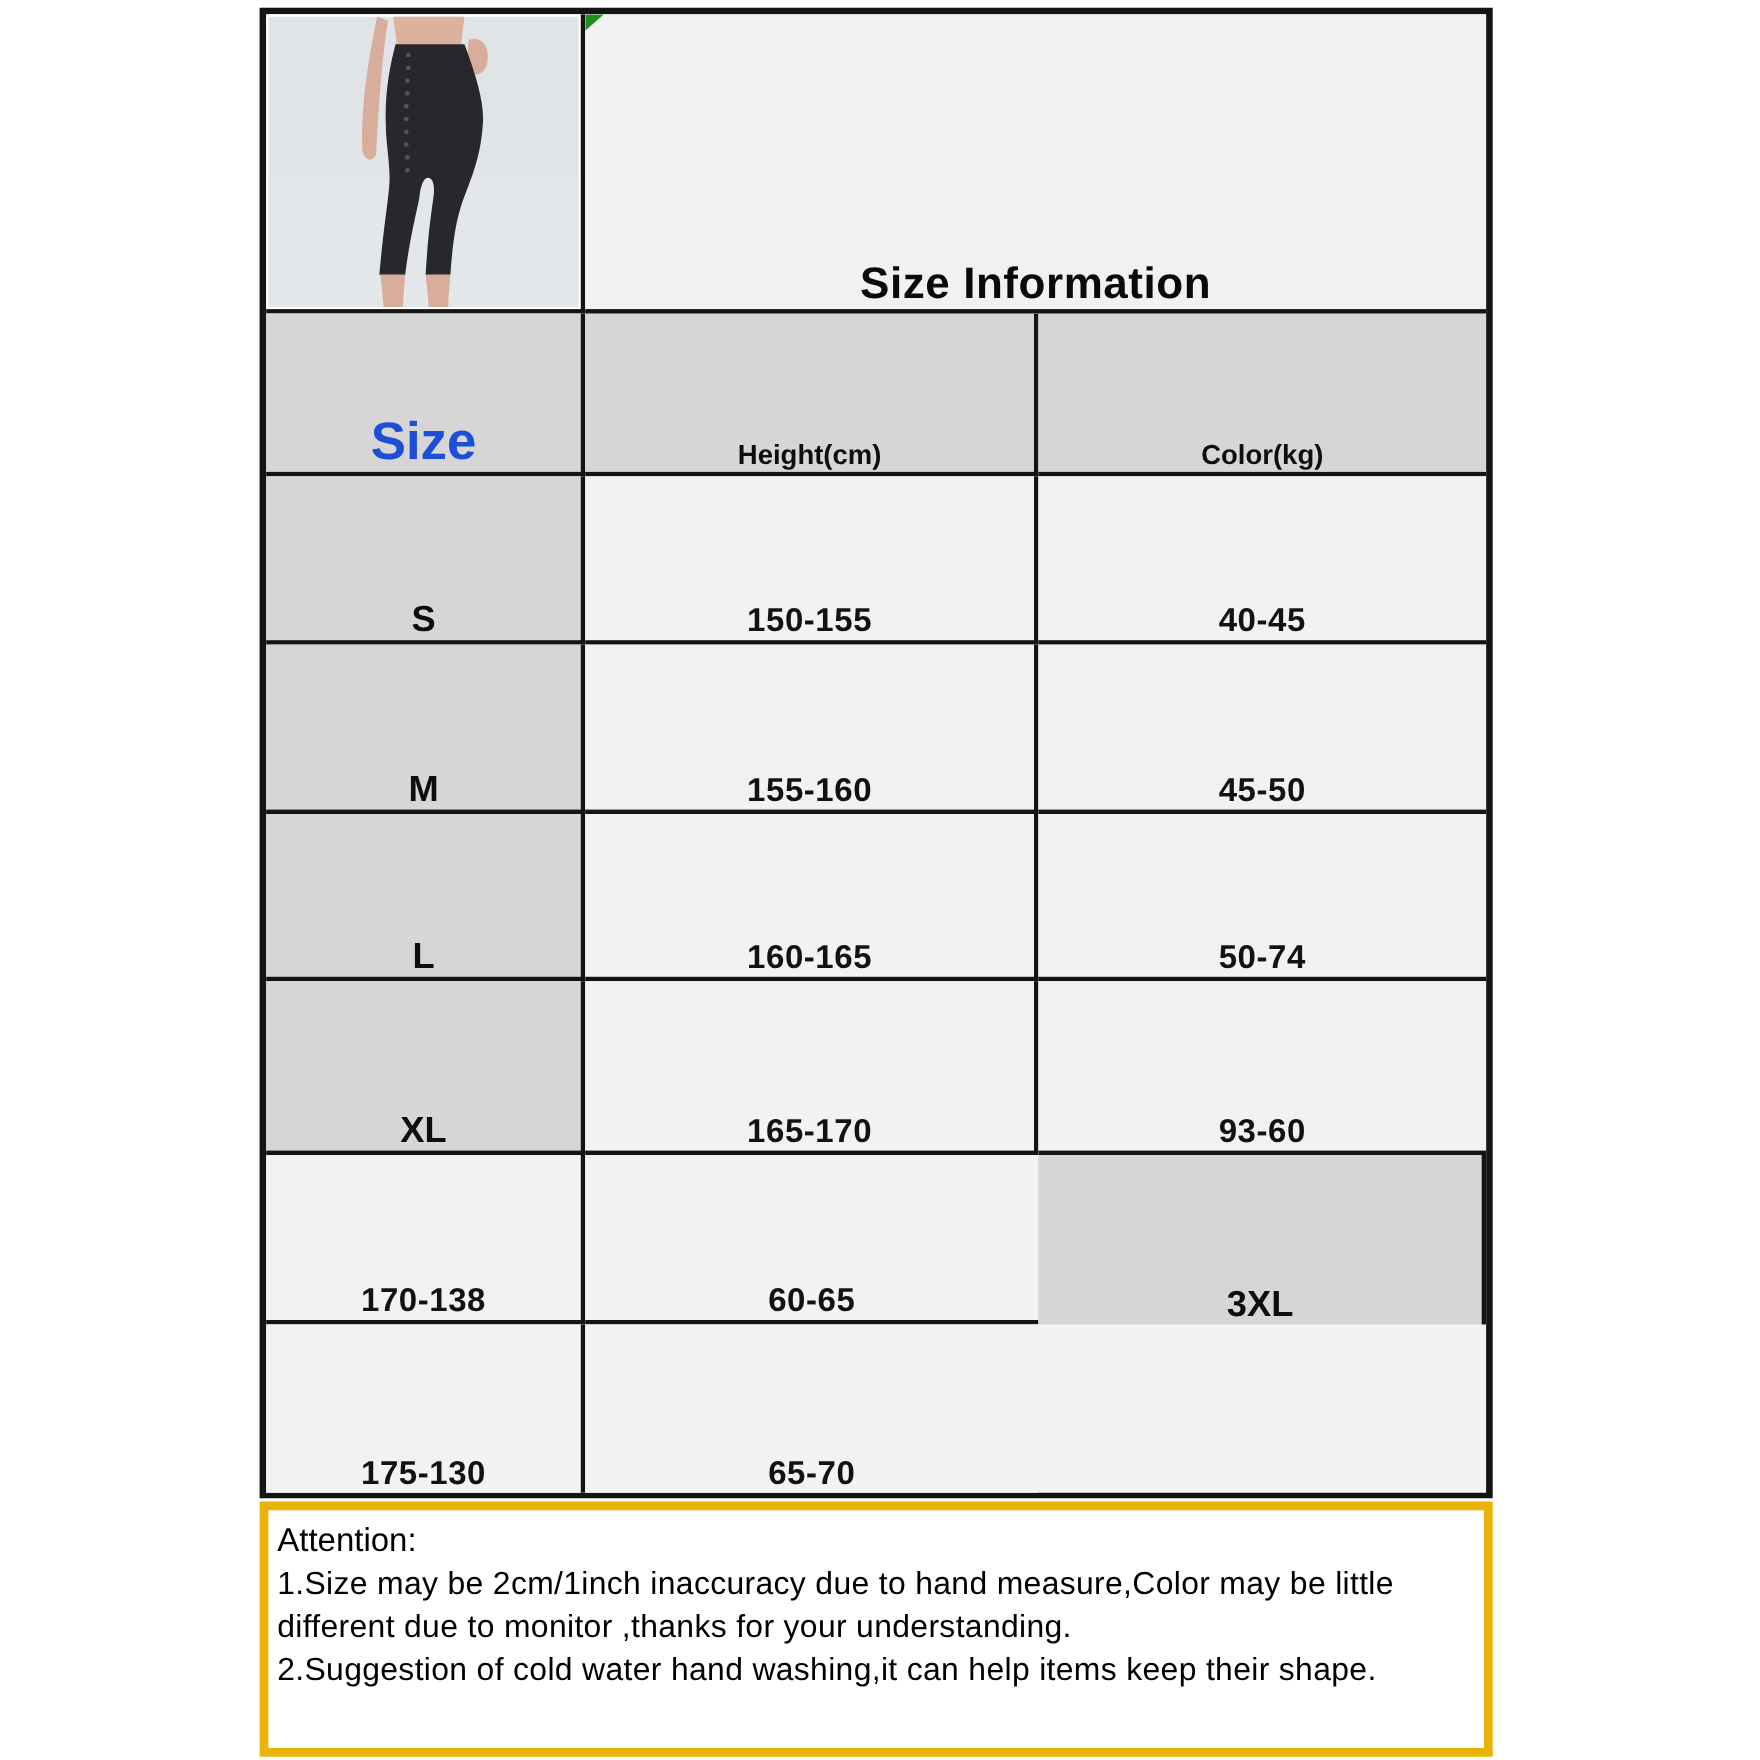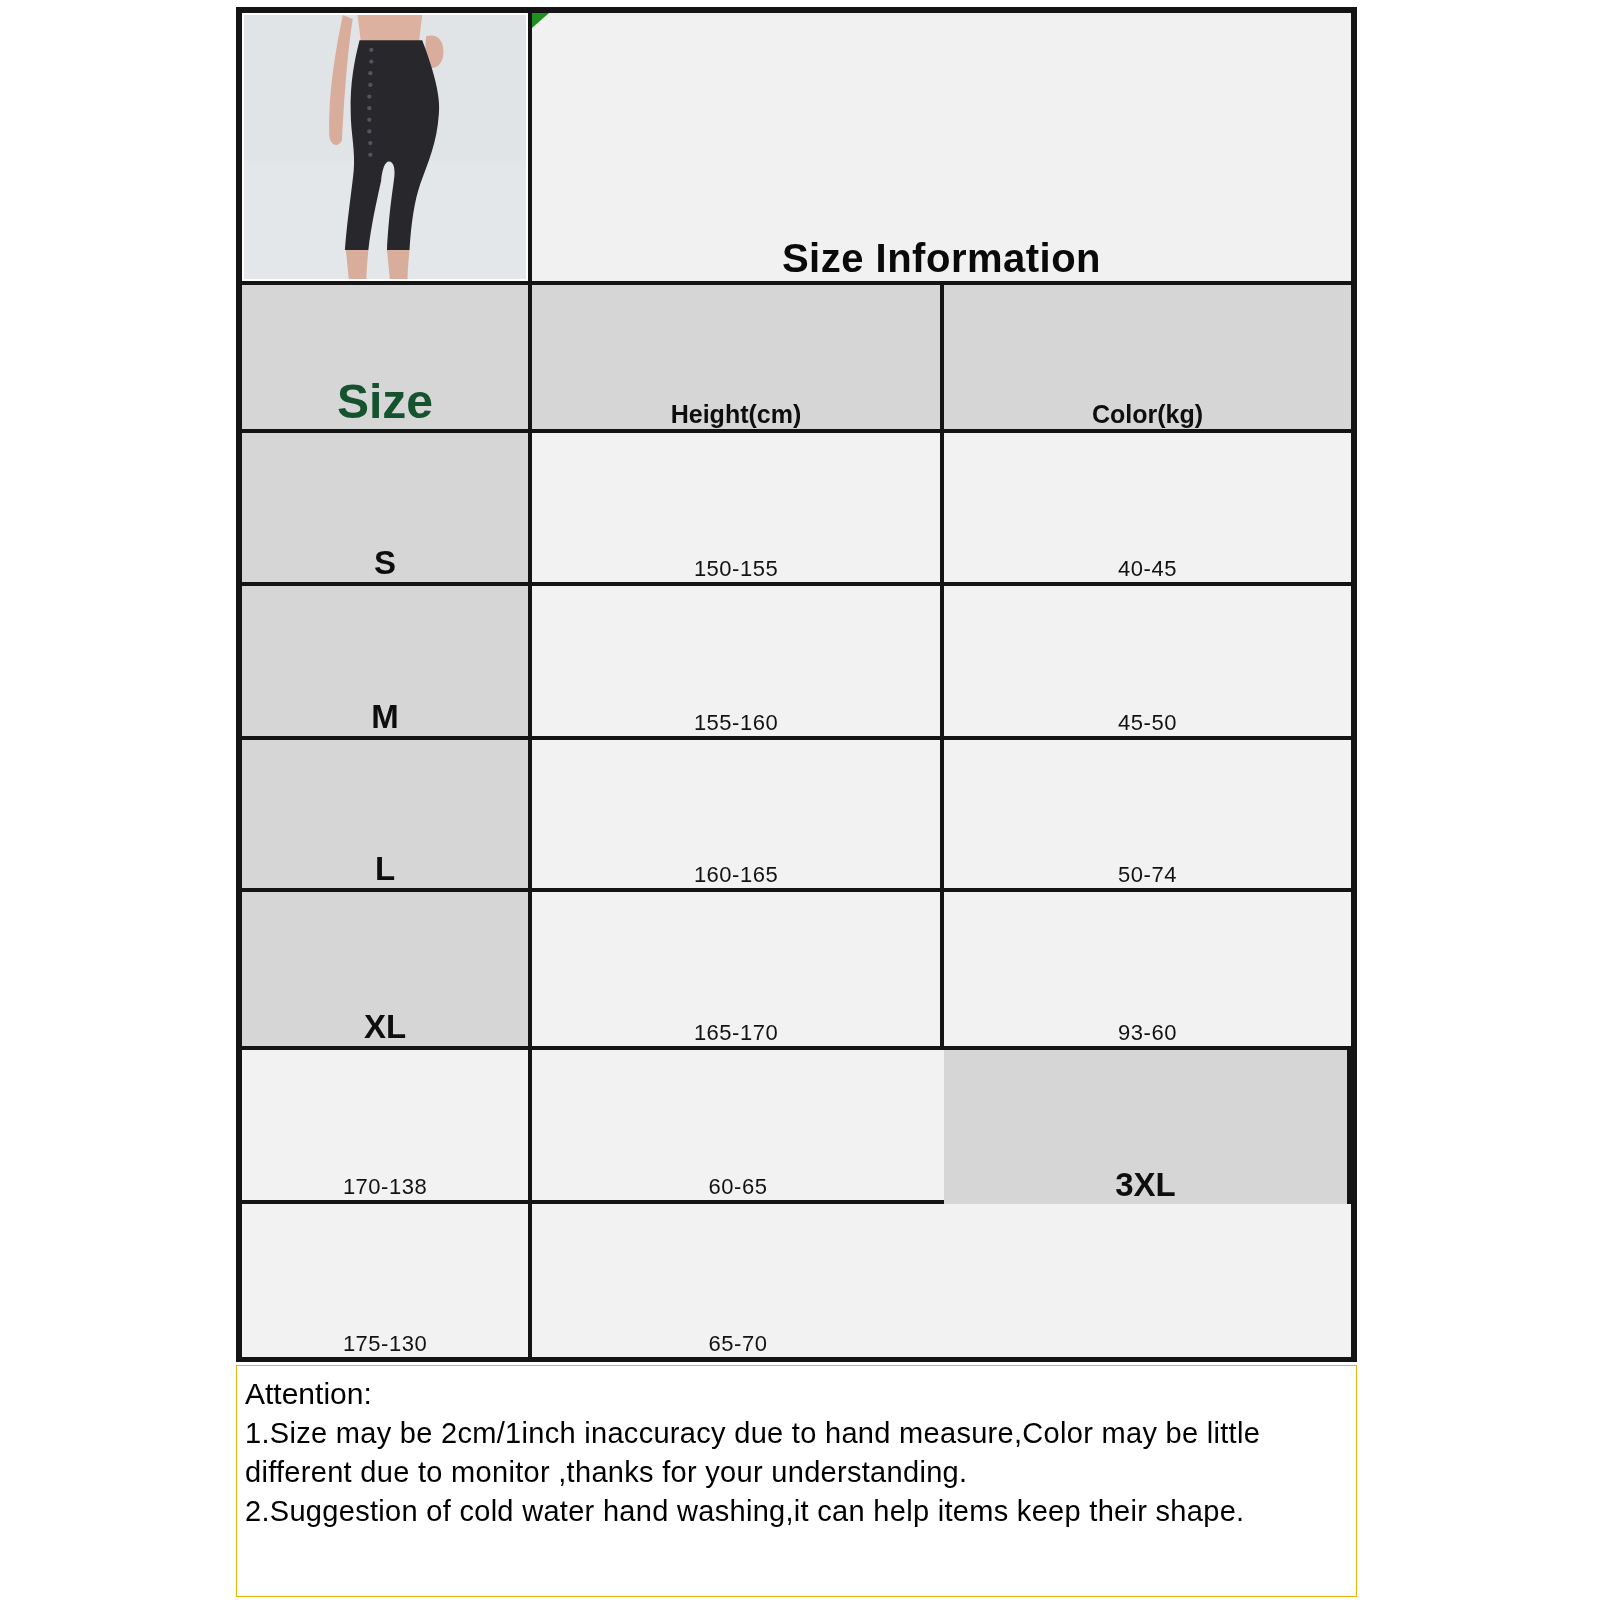--- a/index.html
+++ b/index.html
@@ -29,29 +29,29 @@
 
   .title-cell { grid-column:2 / 4; position:relative; background:#f1f1f1; }
   .title-text { font-size:40px; font-weight:bold; letter-spacing:0.5px; color:#0a0a0a; }
   .corner-flag {
     position:absolute; left:0; top:0; width:17px; height:15px;
     background:#1f8f1f;
     clip-path:polygon(0 0, 100% 0, 0 100%);
   }
 
   .col-head { font-size:25px; font-weight:bold; color:#0e0e0e; }
-  .col-head-size { font-size:48px; font-weight:bold; color:#14532d; }
+  .col-head-size { font-size:48px; font-weight:bold; color:#1d4ed8; }
   .size-label { font-size:33px; font-weight:bold; color:#0e0e0e; }
-  .value { font-size:22px; font-weight:normal; color:#121212; letter-spacing:0.5px; }
+  .value { font-size:30px; font-weight:bold; color:#121212; letter-spacing:0.5px; }
 
   
   .attention-box {
     margin-top:3px;
     width:1121px; height:232px;
-    border:1px solid #eab308;
+    border:8px solid #eab308;
     background:#ffffff;
     padding:8px 14px 0 8px;
   }
   .attention-heading { font-size:30px; line-height:40px; color:#000; }
   .attention-line { font-size:29px; line-height:39px; color:#000; letter-spacing:0.3px; }
 </style>
 </head>
 <body>
 
 <div class="page">

